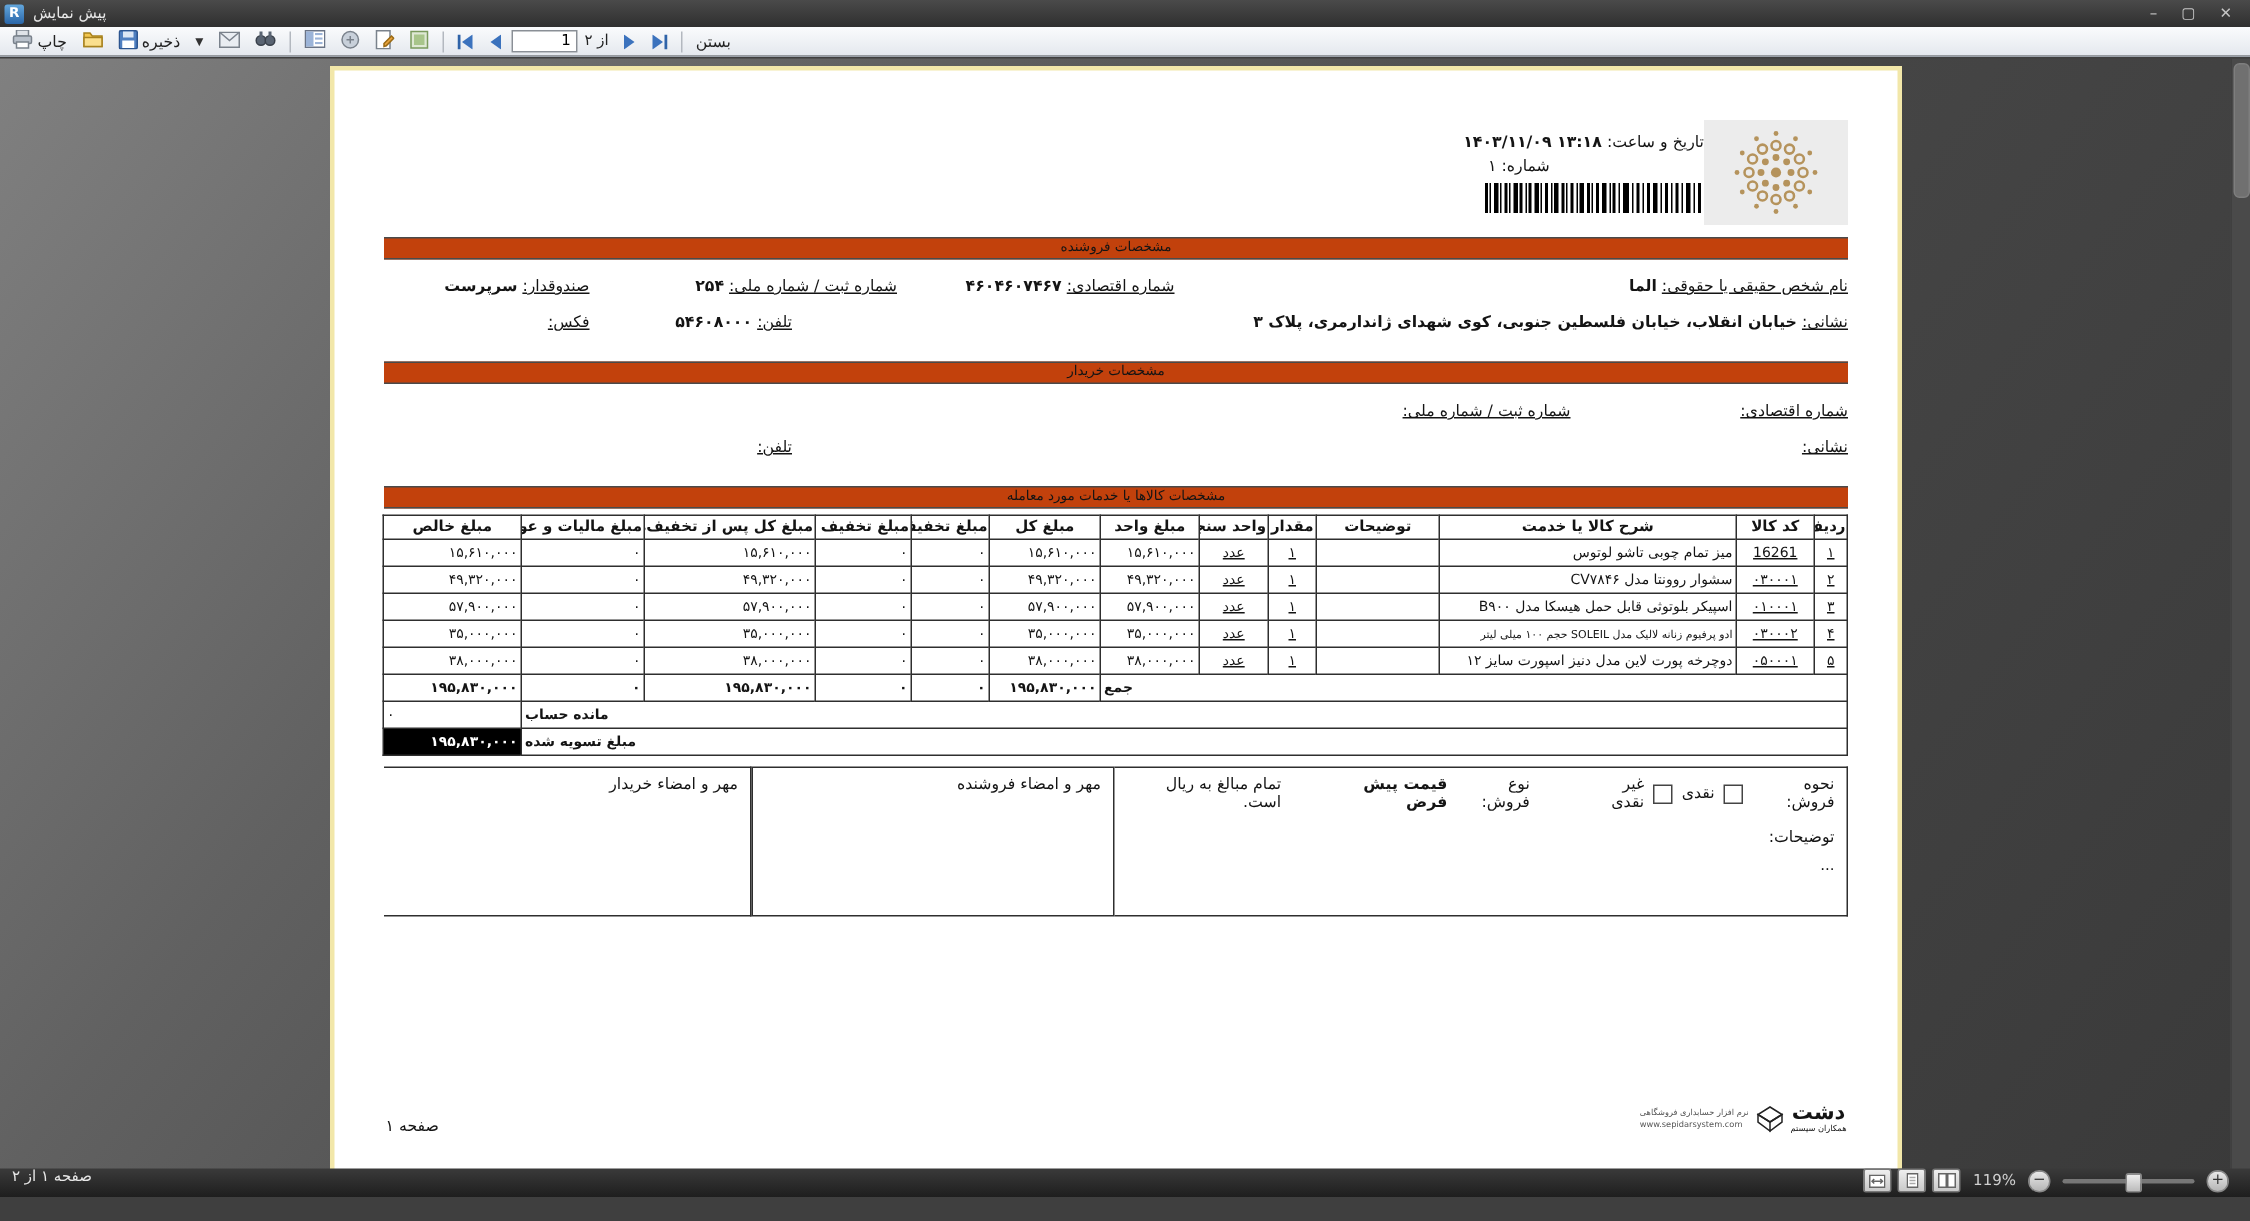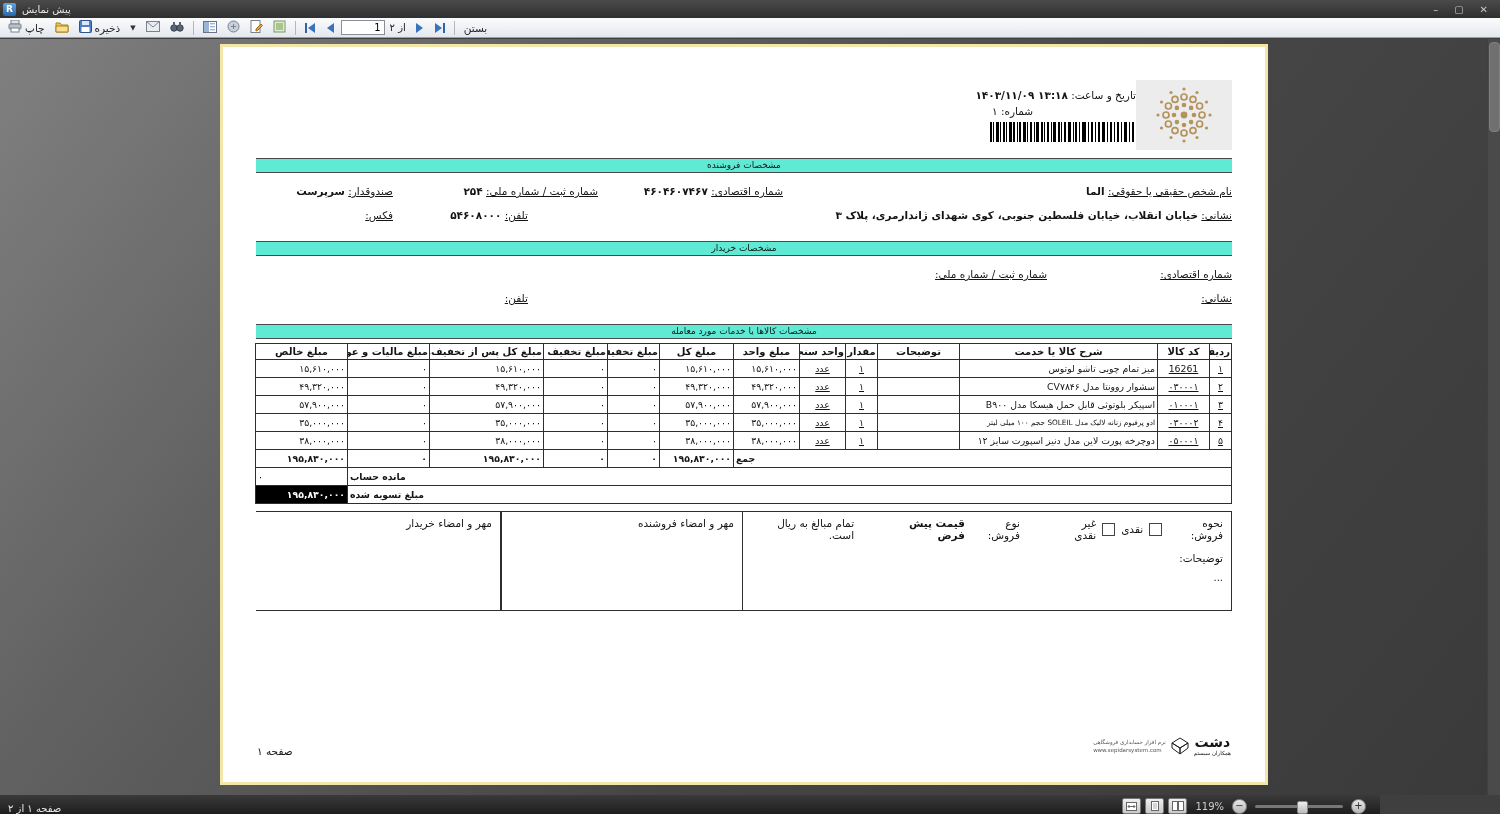--- a/index.html
+++ b/index.html
@@ -44,21 +44,21 @@
   .inv-title{font-size:15px;font-weight:bold;margin-bottom:11px;}
   .inv-settled{font-size:11px;font-weight:bold;margin-bottom:7px;}
   .inv-reprint{font-size:11px;font-weight:bold;}
   .head-left{width:196px;flex:0 0 auto;text-align:right;padding-top:9px;}
   .dt-line{font-size:10.5px;}
   .dt-line b{font-size:10.5px;}
   .no-line{font-size:10.5px;margin-top:4px;padding-left:52px;text-align:left;}
   .barcode{margin-top:5px;}
 
   
-  .secbar{margin-top:8px;height:13px;background:#5eead4;border-top:1px solid #4a4a4a;
+  .secbar{margin-top:8px;height:13px;background:#c2410c;border-top:1px solid #4a4a4a;
     border-bottom:1px solid #4a4a4a;text-align:center;font-size:9px;line-height:13px;}
 
   
   .info-row{display:flex;font-size:10.5px;margin-top:12px;}
   .info-row .lbl{color:#141414;text-decoration:underline;}
   .info-row b{white-space:nowrap;}
   .cell-name{flex:1;}
   .cell-econ{width:185px;flex:0 0 auto;}
   .cell-reg{width:205px;flex:0 0 auto;}
   .cell-cash{width:137px;flex:0 0 auto;}
@@ -98,22 +98,22 @@
   .pagefoot{display:flex;justify-content:space-between;align-items:flex-end;margin-top:124px;padding:0 1px;}
   .vendor{display:flex;align-items:center;gap:5px;}
   .v-name{text-align:center;line-height:1;}
   .v-name .nm{font-size:14px;font-weight:bold;}
   .v-name .sub{font-size:5.5px;margin-top:2px;}
   .v-lines{text-align:left;line-height:1.5;}
   .v-lines div{font-size:5.5px;color:#555;}
   .pagenum{font-size:10.5px;}
 
   
-  .statusbar{position:absolute;bottom:0;left:0;width:1380px;height:19px;
-    background:linear-gradient(#3a3a3a,#1e1e1e);display:flex;align-items:flex-end;
+  .statusbar{position:absolute;bottom:16px;left:0;width:1500px;height:19px;
+    background:linear-gradient(#3a3a3a,#1e1e1e);display:flex;align-items:flex-start;
     color:#e8e8e8;font-size:10px;z-index:30;}
   .sb-left{padding-left:8px;}
   .sb-right{margin-left:auto;display:flex;align-items:center;gap:4px;padding-right:14px;}
   .vm-btn{width:17px;height:14px;border:1px solid #777;border-radius:2px;
     background:linear-gradient(#efefef,#c9c9c9);display:flex;align-items:center;justify-content:center;}
   .zoom-pct{color:#cfcfcf;margin:0 4px;}
   .zbtn{width:13px;height:13px;border-radius:50%;background:linear-gradient(#e9e9e9,#b5b5b5);
     color:#333;font-size:10px;line-height:12px;text-align:center;border:1px solid #888;}
   .ztrack{width:88px;height:3px;background:#777;border-radius:2px;position:relative;margin:0 4px;}
   .zthumb{position:absolute;left:42px;top:-4px;width:9px;height:11px;background:linear-gradient(#eee,#bbb);

